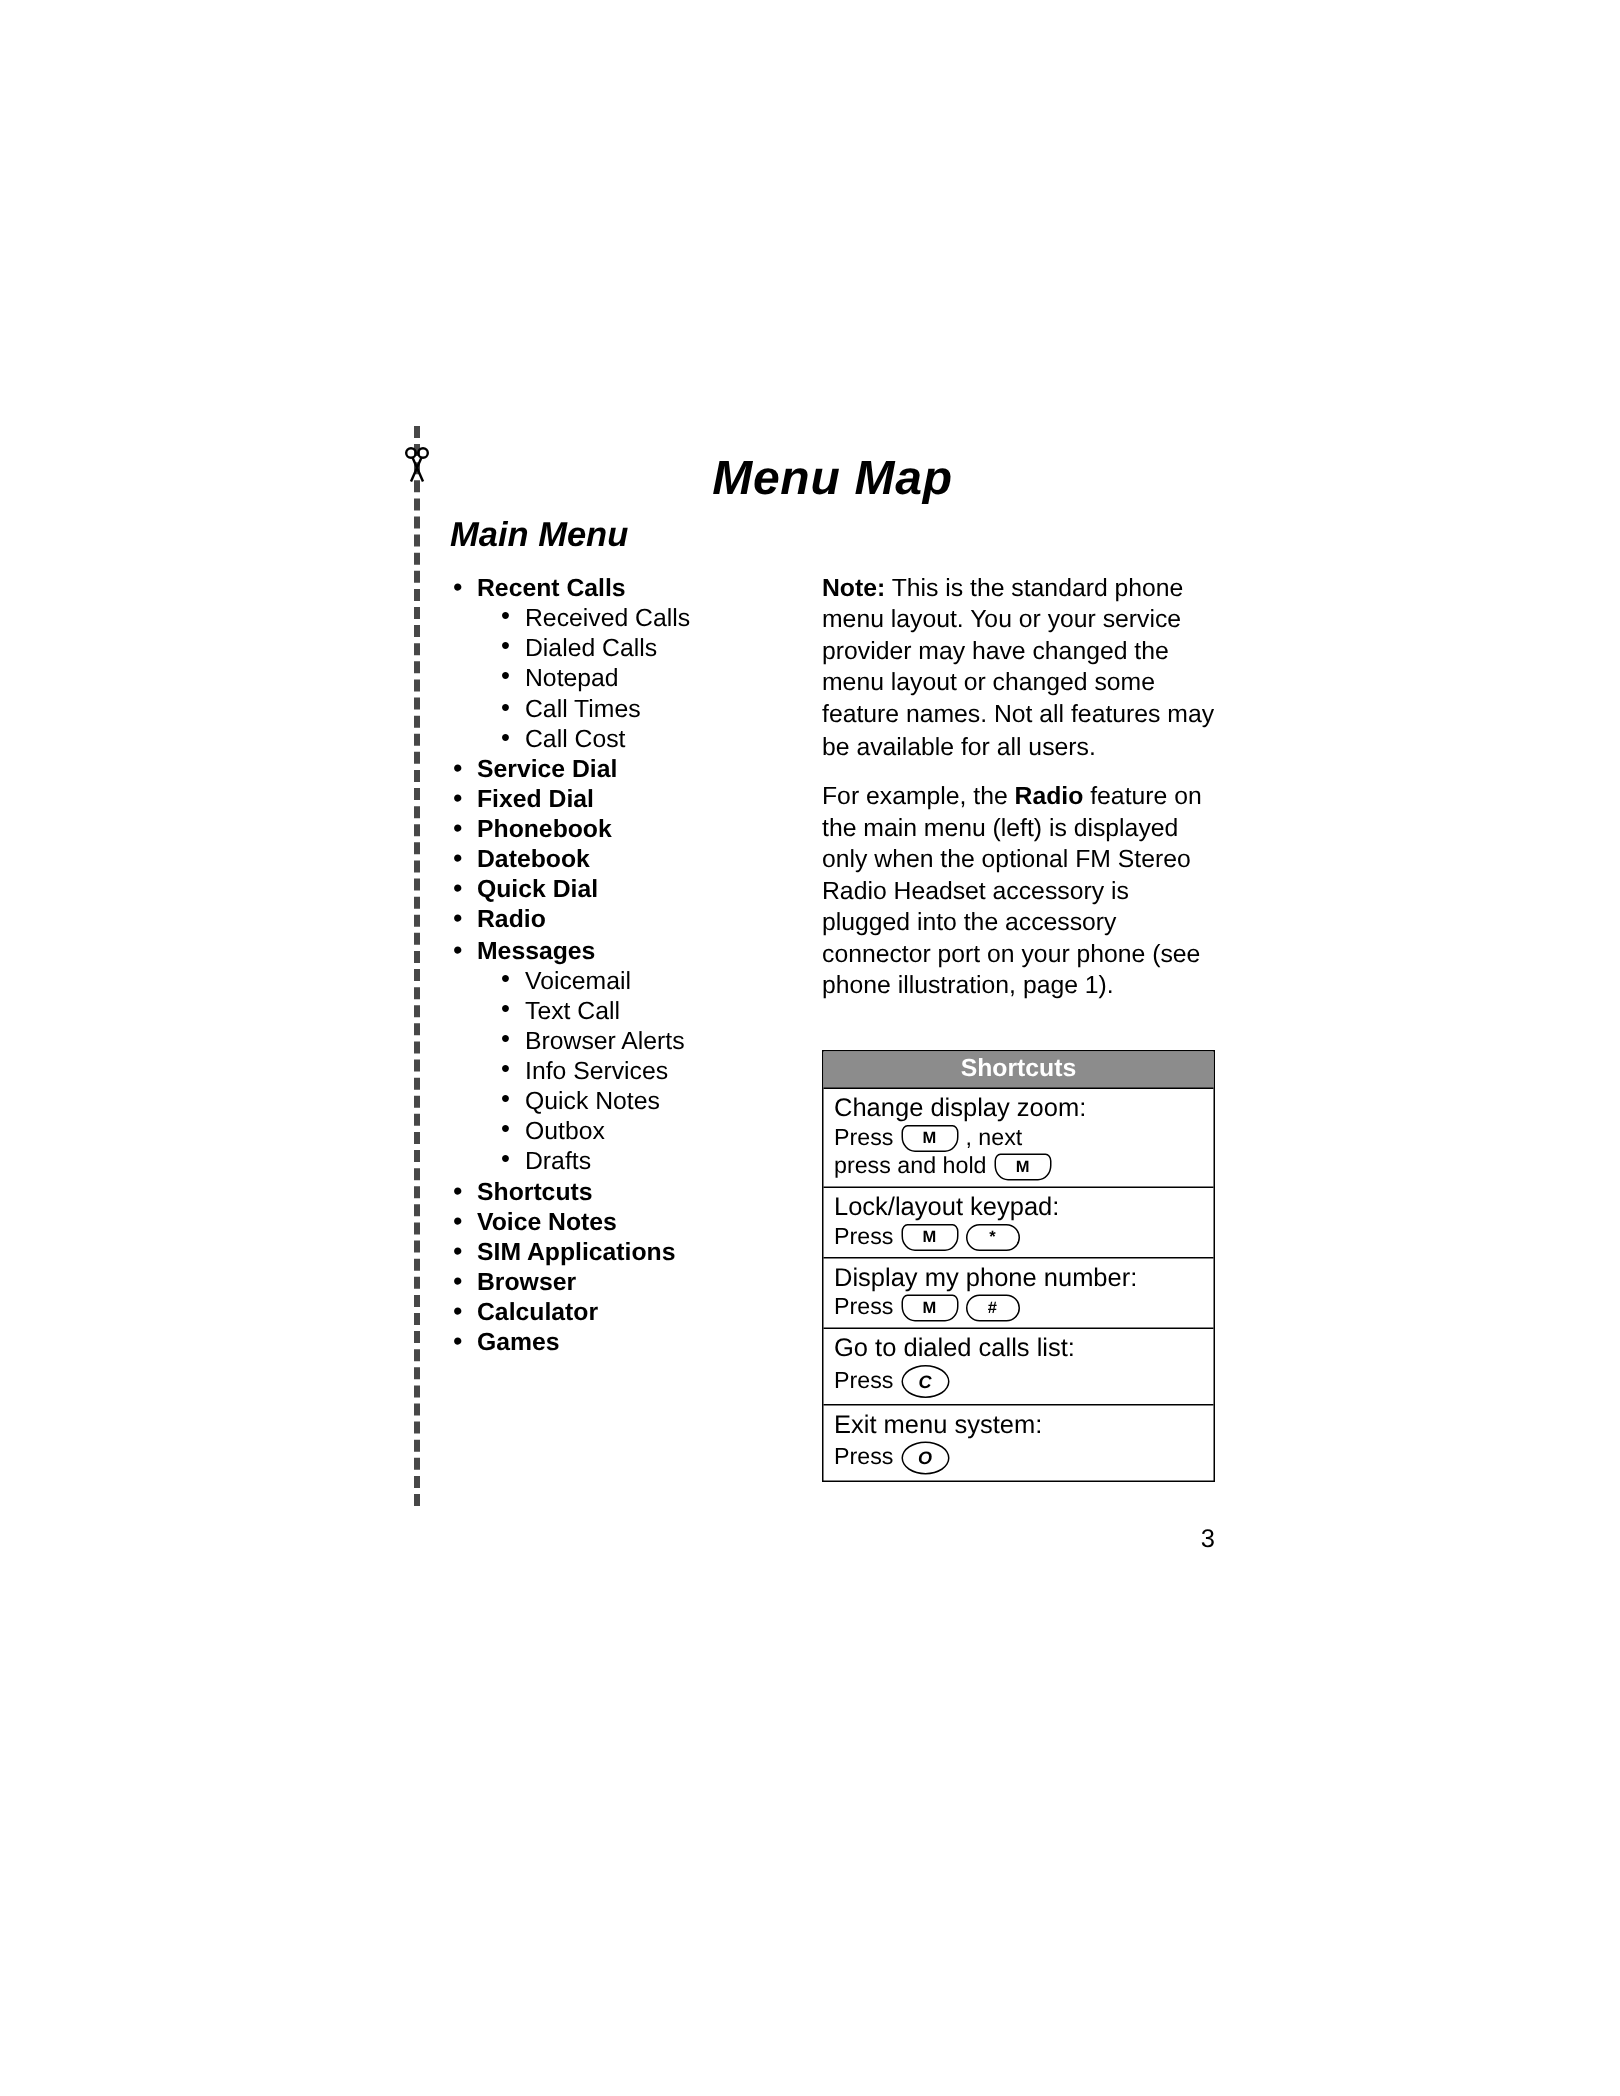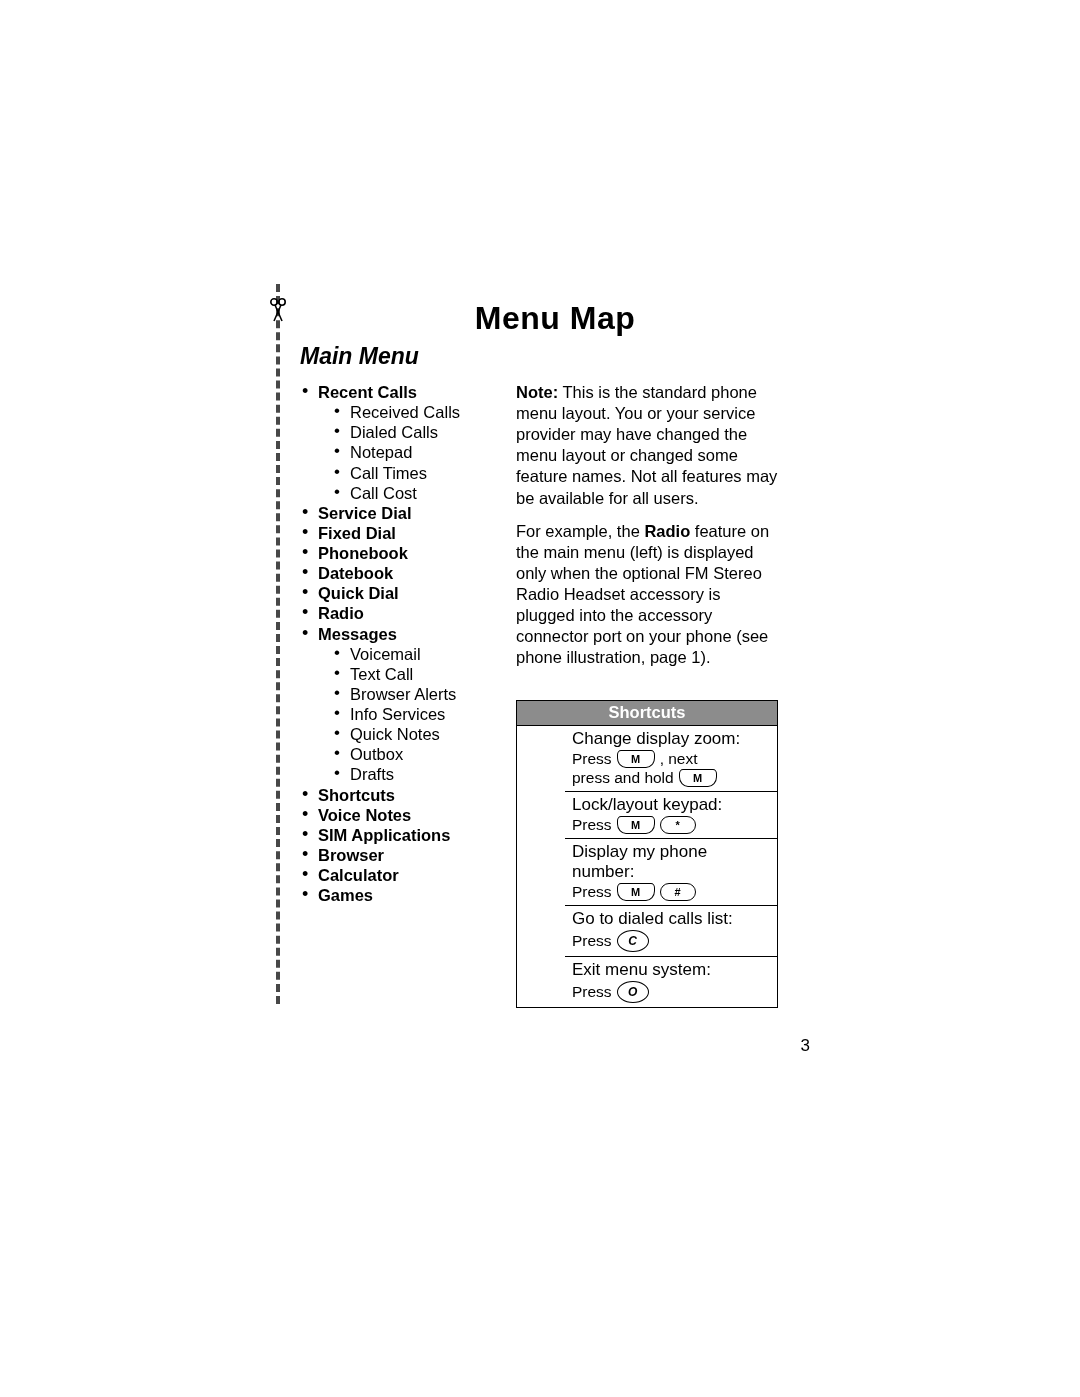--- a/index.html
+++ b/index.html
@@ -29,34 +29,36 @@
     left: 269px;
     top: 297px;
   }
   .content {
     position: absolute;
     left: 300px;
     top: 300px;
     width: 510px;
   }
   h1.title {
+    font-style: italic;
     font-weight: 900;
     font-size: 32px;
     margin: 0 0 6px 0;
     text-align: center;
     letter-spacing: 0.5px;
   }
   h2.subtitle {
     font-style: italic;
     font-weight: 900;
     font-size: 23px;
     margin: 0 0 12px 0;
   }
   .cols {
     display: flex;
+    gap: 32px;
   }
   .left-col  { width: 216px; }
   .right-col { width: 262px; }
   .menu-list,
   .menu-list ul {
     list-style: none;
     margin: 0;
     padding: 0;
     font-size: 16.5px;
     line-height: 1.22;
@@ -107,21 +109,20 @@
     background: #8c8c8c;
     color: #fff;
     font-weight: 700;
     text-align: center;
     padding: 2px 0 3px 0;
     border-bottom: 1.5px solid #000;
   }
   .sc-row {
     border-bottom: 1px solid #000;
     padding: 3px 7px 4px 7px;
-    margin-left: 48px;
   }
   .sc-row:last-child { border-bottom: none; }
   .sc-title { font-size: 17px; }
   .sc-keys  {
     font-size: 15.5px;
     font-family: Arial, sans-serif;
     display: flex;
     align-items: center;
     gap: 5px;
     flex-wrap: wrap;

